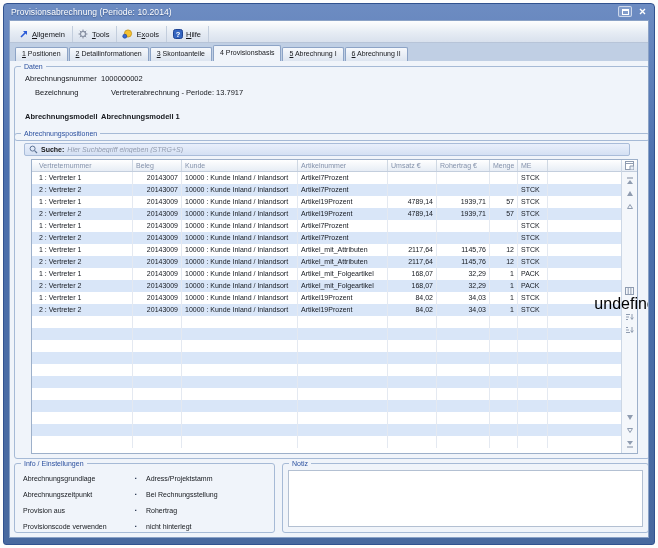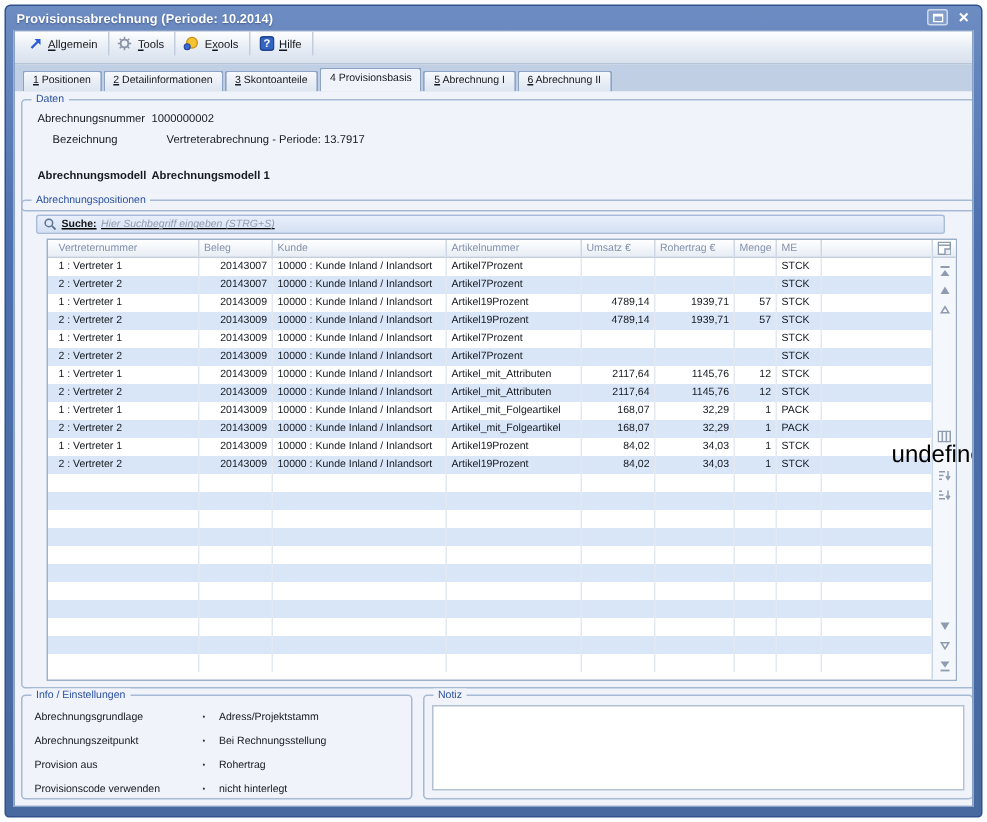--- a/index.html
+++ b/index.html
@@ -2,32 +2,32 @@
 <html><head>
 <meta charset="utf-8">
 <style>
   * { margin:0; padding:0; box-sizing:border-box; }
   html,body { width:658px; height:548px; background:#fdfdfd; font-family:"Liberation Sans", sans-serif; overflow:hidden; }
 
   .window { position:absolute; left:3px; top:3px; width:652px; height:542px;
             background:#54779f; border:1px solid #31528f; border-radius:4px 4px 3px 3px;
             background:linear-gradient(#6d8cc2,#4c70ae 30%,#48699f); }
   .titlebar { height:15px; display:flex; align-items:center; padding:0 6px 0 7px; }
-  .title { flex:1; color:#fff; font-size:8.5px; font-weight:bold; white-space:nowrap;
+  .title { flex:1; color:#fff; font-size:8.5px; font-weight:normal; white-space:nowrap;
            text-shadow:0 1px 1px rgba(20,40,80,.45); letter-spacing:.1px; }
   .win-btn { width:14px; height:11px; margin-left:4px; display:flex; align-items:center; justify-content:center;
              border:1px solid rgba(255,255,255,.6); border-radius:2px; background:rgba(255,255,255,.15); cursor:default; }
   .win-x { width:12px; height:11px; margin-left:4px; display:flex; align-items:center; justify-content:center;
            color:#fff; font-size:8px; font-weight:bold; }
 
   .frame { position:absolute; left:5px; right:5px; top:16px; bottom:6px;
            background:#f0f4fa; border:1px solid #8aa2c6; overflow:hidden; }
 
   .menubar { height:22px; background:linear-gradient(#fdfefe,#e6ecf4 55%,#d9e1ed);
-             border-bottom:1px solid #b7c4d8; display:flex; align-items:flex-start; padding:0 3px; }
+             border-bottom:1px solid #b7c4d8; display:flex; align-items:flex-end; padding:0 3px; }
   .menu-item { display:flex; align-items:center; gap:3px; height:16px; padding:0 7px 0 5px;
                font-size:7.5px; color:#14161a; border-right:1px solid #c3cedd; cursor:default; }
   .mi-icon { width:11px; height:11px; display:flex; align-items:center; justify-content:center; }
   .hk { text-decoration:underline; }
 
   .tabstrip { height:18px; background:#c0cfe4; display:flex; align-items:flex-end; padding-left:5px; }
   .tab { font-size:7px; color:#17181c; padding:2px 6px 2px 6px; margin-right:1px; height:14px;
          border:1px solid #8ca3c6; border-bottom:none; border-radius:2px 2px 0 0;
          background:linear-gradient(#f6f8fc,#dde5f0); white-space:nowrap; cursor:default; }
   .tab.active { background:#f0f4fa; height:16px; position:relative; z-index:2; padding-top:3px; }
@@ -40,21 +40,21 @@
                color:#2a4f9e; background:#f0f4fa; padding:0 3px; white-space:nowrap; }
 
   .fs-daten { left:4px; top:5px; width:636px; height:75px; }
   .drow { position:absolute; left:10px; display:flex; font-size:7.5px; color:#16181d; white-space:nowrap; }
   .drow .dl { width:76px; }
   .drow:nth-of-type(1){ top:7px; } .drow:nth-of-type(2){ top:21px;margin-left:10px; } .drow:nth-of-type(3){ top:45px;font-weight:bold; }
 
   .fs-pos { left:4px; top:72px; width:636px; height:326px; }
   .search { position:absolute; left:9px; top:9px; width:606px; height:13px; display:flex; align-items:center;
             gap:3px; padding:0 4px; border:1px solid #a9bcd9; border-radius:2px;
-            background:linear-gradient(#e9effb,#d4e0f3);text-decoration:underline; }
+            background:linear-gradient(#e9effb,#d4e0f3); }
   .s-label { font-size:7px; font-weight:bold; color:#141414; white-space:nowrap; }
   .s-input { flex:1; border:none; background:transparent; font-size:7px; font-style:italic; color:#333;
              font-family:"Liberation Sans", sans-serif; outline:none; height:11px; }
   .s-input::placeholder { color:#939db0; }
 
   .grid { position:absolute; left:16px; top:25px; width:607px; height:295px;
           background:#fff; border:1px solid #9db0ca; }
   .ginner { position:absolute; left:0; top:0; right:16px; bottom:0; overflow:hidden; }
   .ghead { display:flex; height:12px; border-bottom:1px solid #c3cedd;
            background:linear-gradient(#ffffff,#e7edf5); }

